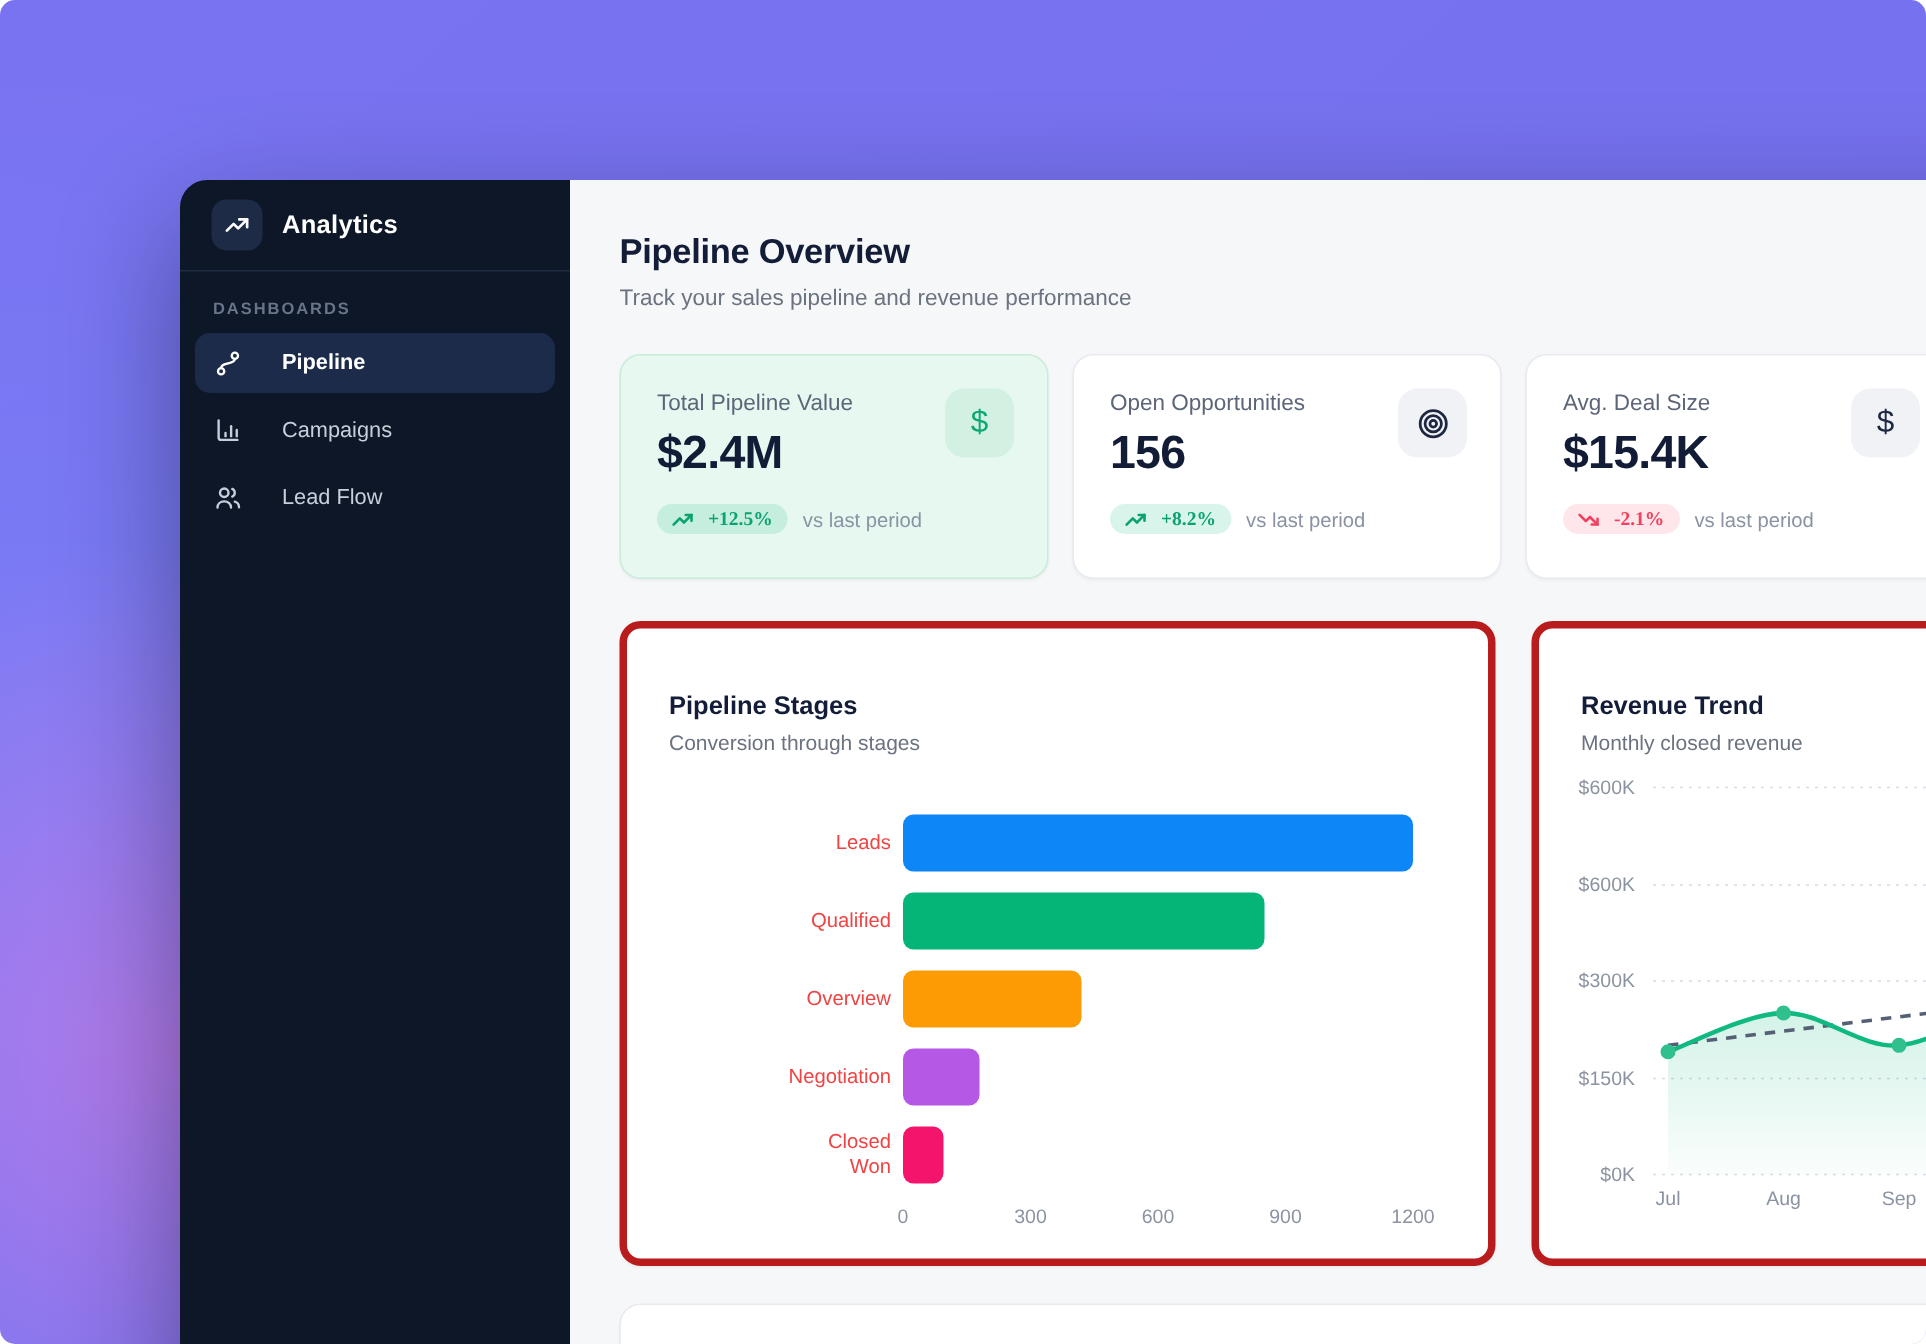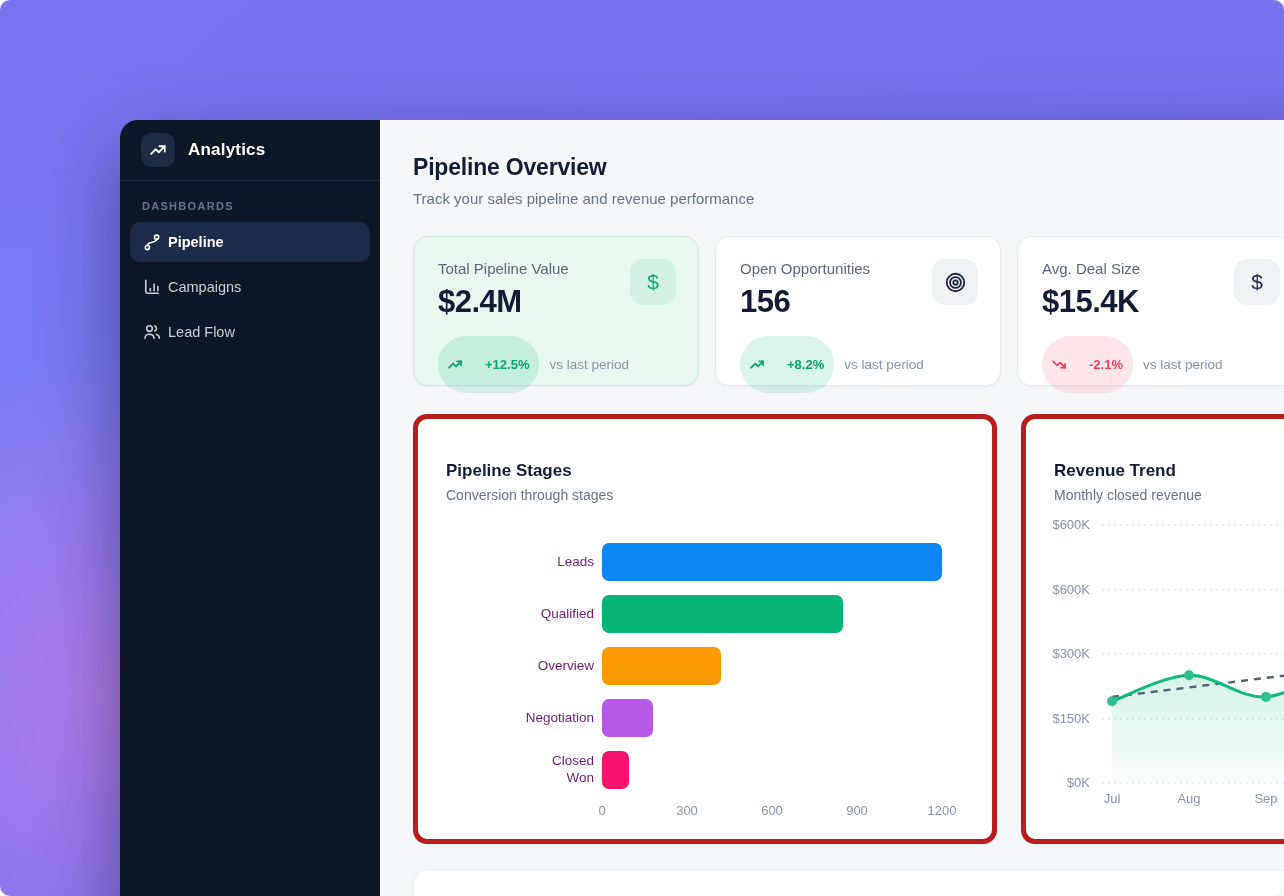--- a/index.html
+++ b/index.html
@@ -19,57 +19,57 @@
   }
   
   .sidebar { width:260px; flex:none; background:#0d1727; padding:0 10px; }
   .sidebar-header { display:flex; align-items:center; gap:13px; padding:13px 11px 13px; }
   .logo-badge { width:34px; height:34px; border-radius:10px; background:#1e2b47; color:#fff;
     display:flex; align-items:center; justify-content:center; }
   .logo-title { color:#fff; font-size:17px; font-weight:700; letter-spacing:.2px; }
   .side-divider { height:1px; background:#1f2b40; margin:0 -10px; }
   .side-section-label { margin:19px 0 10px 12px; font-size:11px; font-weight:700;
     letter-spacing:1.3px; color:#68748a; }
-  .nav-item { display:flex; align-items:center; gap:6px; height:40px; border-radius:10px;
+  .nav-item { display:flex; align-items:center; gap:26px; height:40px; border-radius:10px;
     padding:0 12px; color:#c7cfdb; font-size:14.5px; margin-bottom:5px; cursor:pointer; }
   .nav-item.active { background:#1c2b49; color:#fff; font-weight:600; }
   .nav-ic { display:flex; width:20px; height:20px; align-items:center; justify-content:center; }
   .nav-ic svg, .logo-badge svg { display:block; }
   
   .main { flex:1; background:#f6f7f9; padding:34px 33px; }
   h1.page-title { font-size:23px; font-weight:800; color:#131d38; margin-bottom:9px; letter-spacing:-.2px; }
   .page-subtitle { font-size:15px; color:#6b7280; margin-bottom:29px; }
   .kpi-grid { display:grid; grid-template-columns:repeat(4,1fr); gap:16px; }
   .kpi-card { position:relative; height:150px; background:#fff; border:1px solid #e8eaf0;
     border-radius:14px; padding:23px 24px; box-shadow:0 1px 2px rgba(16,24,40,.04); }
   .kpi-card.highlight { background:#e7f8f0; border-color:#c8ecd9; }
   .kpi-label { font-size:15px; color:#5d6678; }
   .kpi-value { font-size:31px; font-weight:800; color:#121c36; margin-top:7px; letter-spacing:-.5px; }
   .kpi-foot { display:flex; align-items:center; gap:10px; margin-top:16px; }
-  .pill { display:inline-flex; align-items:center; gap:22px; font-size:13px; font-weight:700;
-    padding:21px 10px; border-radius:999px; }
+  .pill { display:inline-flex; align-items:center; gap:9px; font-size:13px; font-weight:700;
+    padding:2px 10px; border-radius:999px;font-family:Liberation Serif, serif; }
   .pill.up { color:#0ba371; background:rgba(16,185,129,.16); }
   .pill.down { color:#f2415f; background:rgba(244,63,94,.13); }
   .pill-ic { display:flex; }
   .cmp { font-size:13.5px; color:#8a93a3; }
   .kpi-icon { position:absolute; top:22px; right:22px; width:46px; height:46px; border-radius:13px;
     background:#f0f2f6; color:#1d2742; display:flex; align-items:center; justify-content:center;
     font-size:20px; font-weight:500; }
   .kpi-card.highlight .kpi-icon { background:#d2f1e2; color:#0ea875; }
   
   .charts-grid { display:grid; grid-template-columns:1fr 1fr; gap:24px; margin-top:28px; }
   .chart-card { position:relative; height:430px; background:#fff; border:5px solid #b91c1c;
     border-radius:14px; padding:42px 28px; overflow:hidden; box-shadow:0 1px 2px rgba(16,24,40,.04); }
   .chart-title { font-size:17px; font-weight:700; color:#131d38; }
   .card-sub { font-size:14px; color:#6b7280; margin-top:6px; }
   .barchart { margin-top:40px; }
   .bar-row { display:flex; align-items:center; margin-bottom:14px; }
   .bar-labelcol { width:156px; padding-right:8px; display:flex; justify-content:flex-end; }
   .bar-labelcol span { display:inline-block; max-width:70px; text-align:right;
-    font-size:13.5px; color:#701a75; line-height:1.25; }
+    font-size:13.5px; color:#ef4444; line-height:1.25; }
   .bar-track { flex:1; }
   .bar { height:38px; border-radius:7px; }
   .bar-ticks { position:relative; margin-left:156px; height:18px; margin-top:12px;
     font-size:13px; color:#8b93a2; }
   .bar-ticks span { position:absolute; transform:translateX(-50%); }
   .linechart { position:absolute; inset:0; }
   .ytick { position:absolute; left:24px; width:40px; text-align:right; font-size:13px; color:#8b93a2; }
   .xtick { position:absolute; transform:translateX(-50%); font-size:13px; color:#8b93a2; }
   .bottom-card { margin-top:25px; height:240px; background:#fff; border:1px solid #e8eaf0;
     border-radius:14px; box-shadow:0 1px 2px rgba(16,24,40,.04); }

